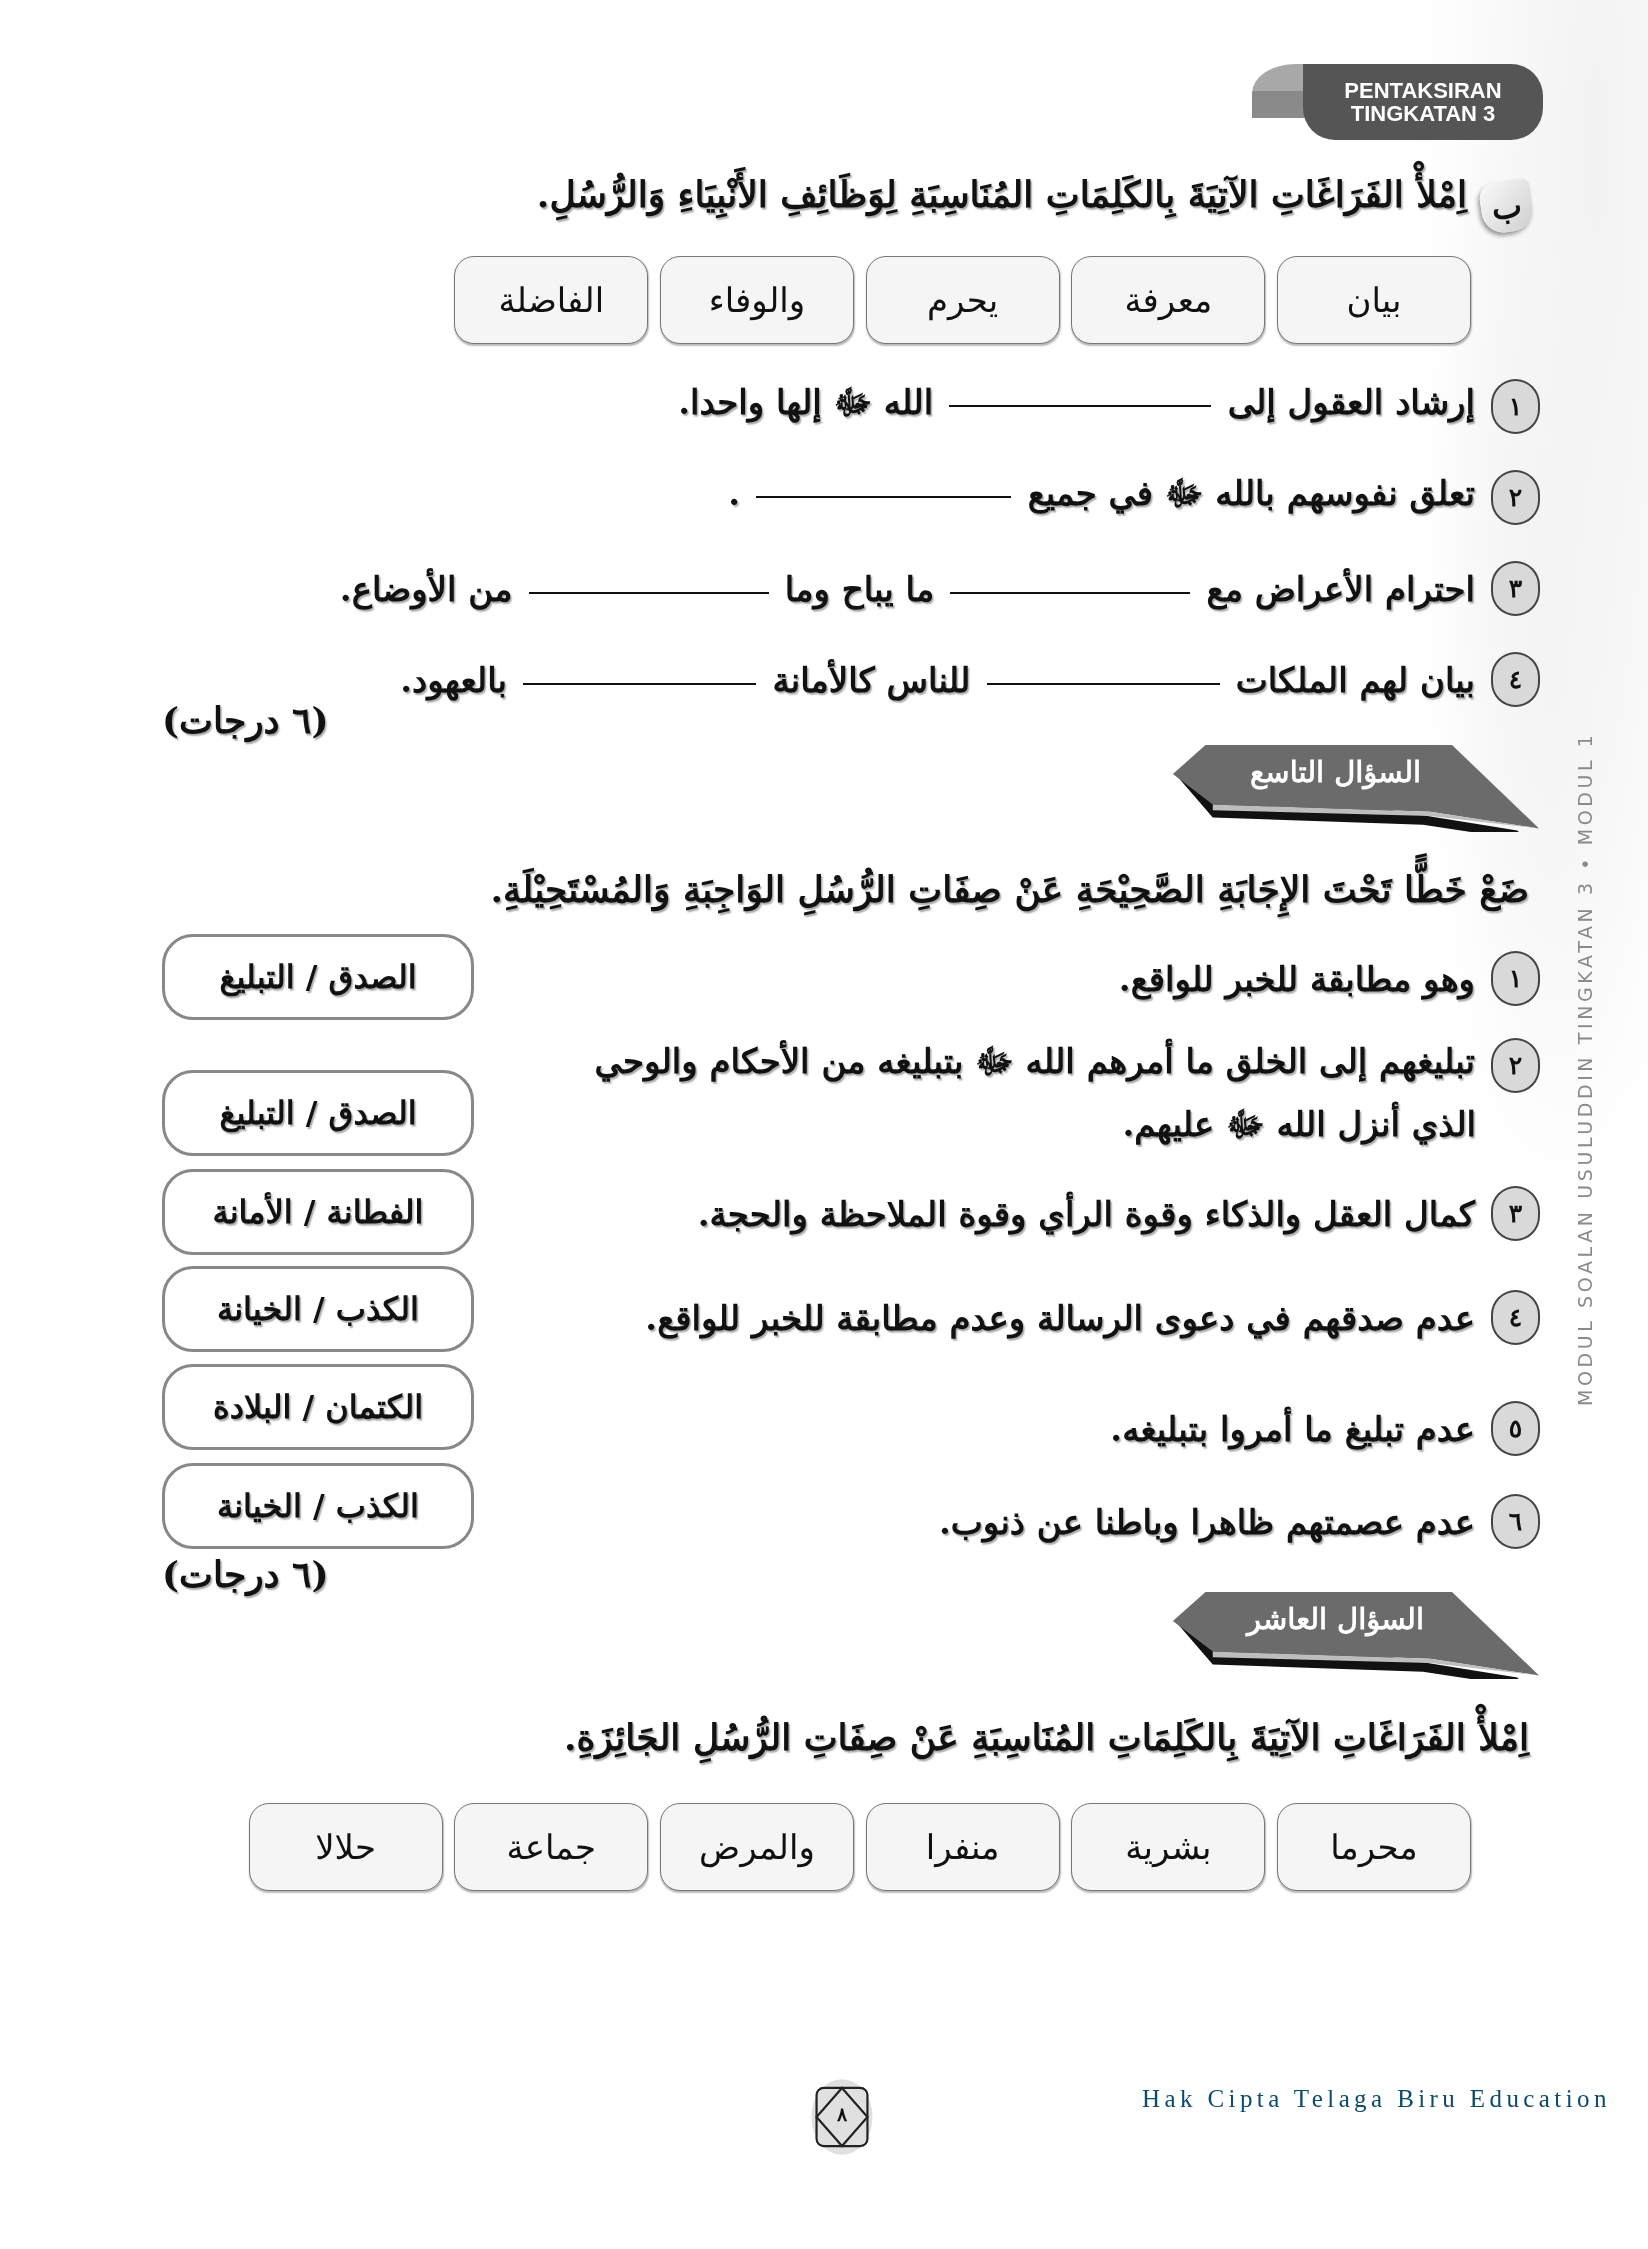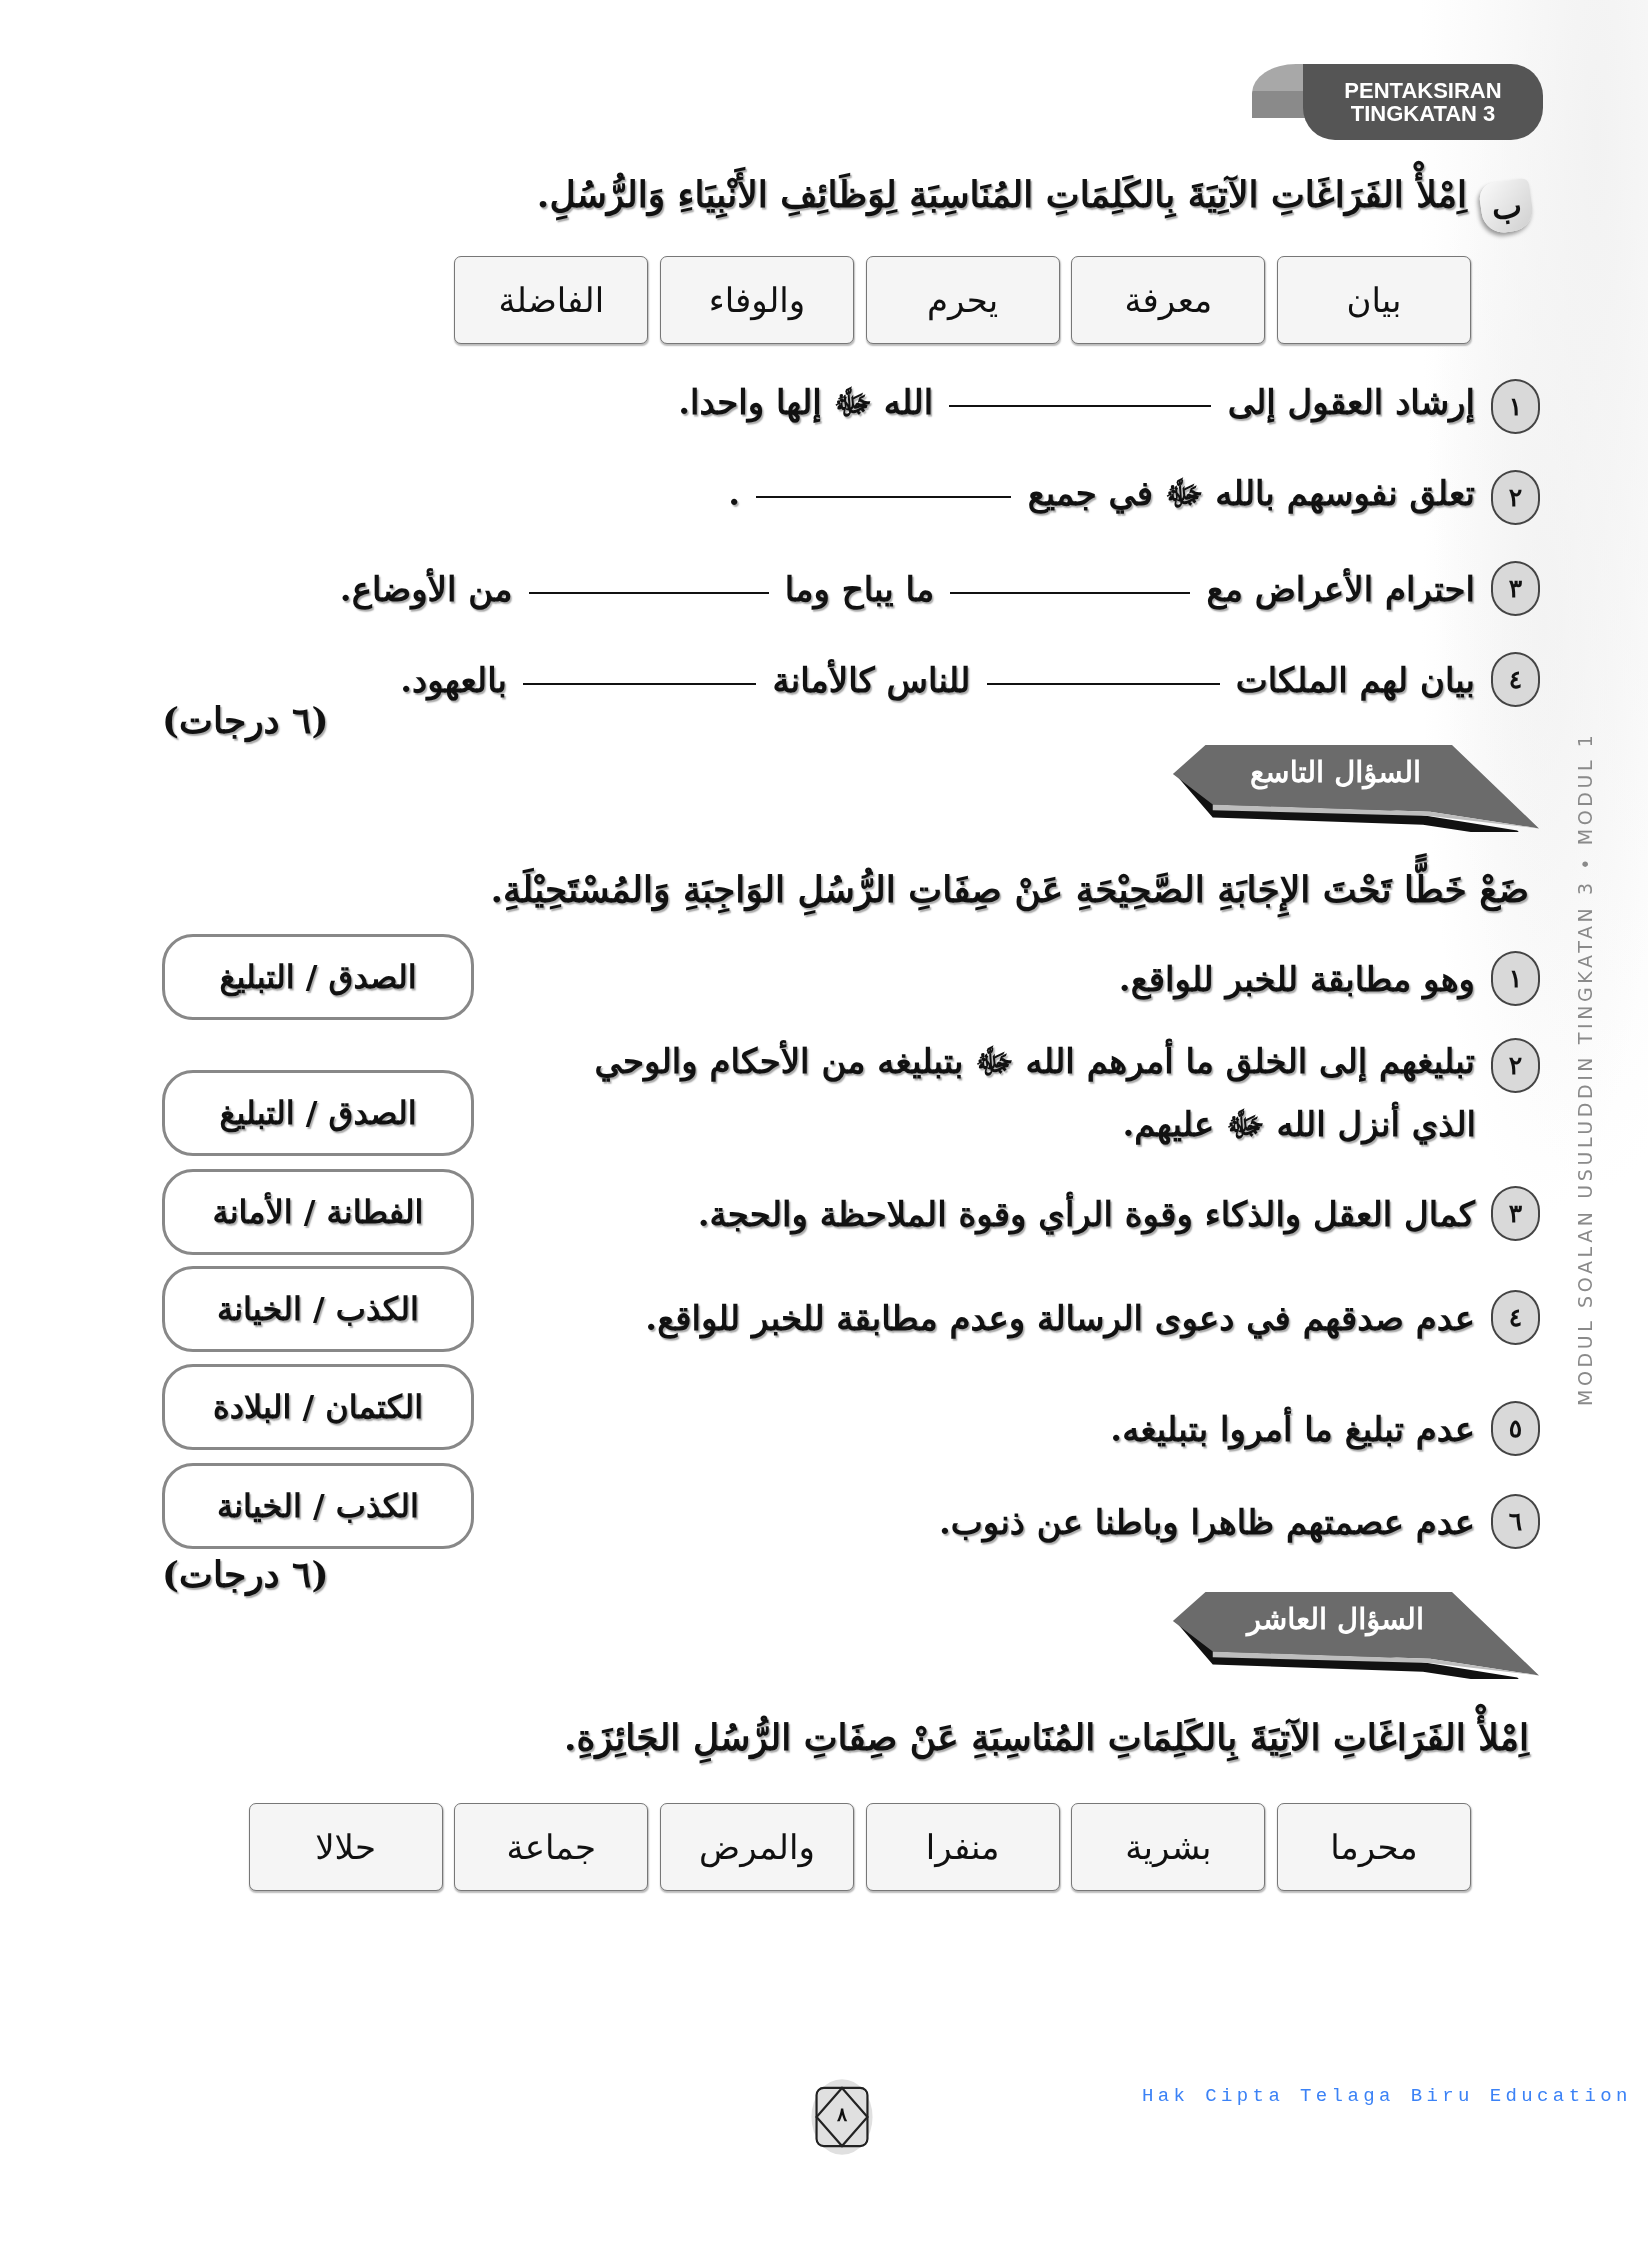--- a/index.html
+++ b/index.html
@@ -48,21 +48,21 @@
     background: linear-gradient(135deg,#fafafa,#cfcfcf);
     box-shadow: -2.2px 2.9px 4.4px #999;
     display: flex; align-items: center; justify-content: center;
     font-size: 32px; font-weight: bold; transform: rotate(-8deg);
   }
   .word-bank {
     position: absolute; left: 232px; display: flex; flex-direction: row-reverse;
     gap: 11.7px; width: 1239px;
   }
   .word-box {
-    width: 192px; height: 86px; border: 1.5px solid #777; border-radius: 7px;
+    width: 192px; height: 86px; border: 1.5px solid #777; border-radius: 20px;
     background: #f5f5f5; box-shadow: 0.7px 1.5px 1.5px #bbb;
     display: flex; align-items: center; justify-content: center;
     font-family: "DejaVu Serif", serif; font-size: 34px; direction: rtl;
   }
   .q-row {
     position: absolute; right: 109px; display: flex; flex-direction: row; direction: rtl;
     align-items: center; gap: 16px;
   }
   .num-badge {
     width: 45px; height: 51px; flex: 0 0 auto;
@@ -92,22 +92,22 @@
     direction: rtl;
   }
   .choice-box {
     position: absolute; left: 162px; width: 312px; height: 86px;
     border: 3.6px solid #888; border-radius: 31px; background: #fff;
     display: flex; align-items: center; justify-content: center;
     font-family: "DejaVu Serif", serif; font-size: 32px; font-weight: bold;
     direction: rtl; text-shadow: 1.5px 2.2px 1.5px #aaa; box-sizing: border-box;
   }
   .footer-copy {
-    position: absolute; left: 1142px; top: 2085px; font-family: Liberation Mono, monospace;
-    font-size: 19px; letter-spacing: 4.4px; color: #3b82f6;
+    position: absolute; left: 1142px; top: 2085px; font-family: Liberation Serif, serif;
+    font-size: 25px; letter-spacing: 4.4px; color: #0c4a6e;
   }
   .page-num {
     position: absolute; left: 809px; top: 2077px; width: 66px; height: 80px;
   }
   .page-num .num {
     position: absolute; left: 0; top: 26px; width: 66px; text-align: center;
     font-family: "DejaVu Serif", serif; font-size: 19px; font-weight: bold;
   }
 </style>
 </head>

